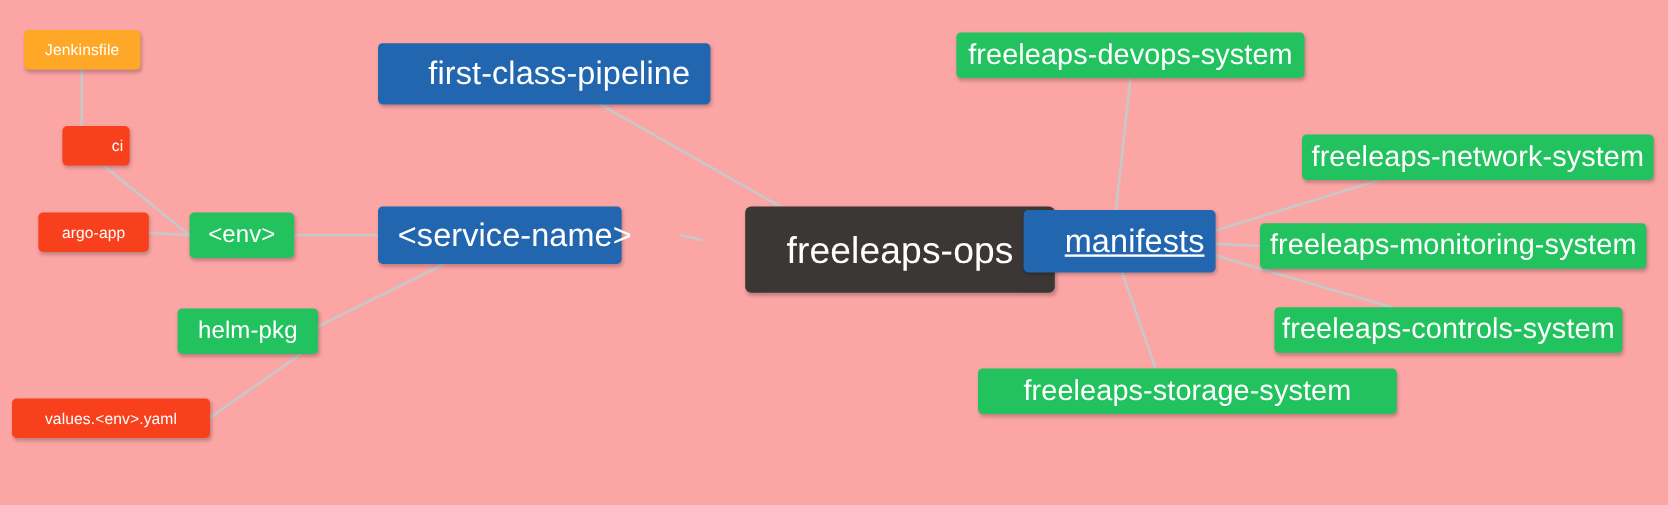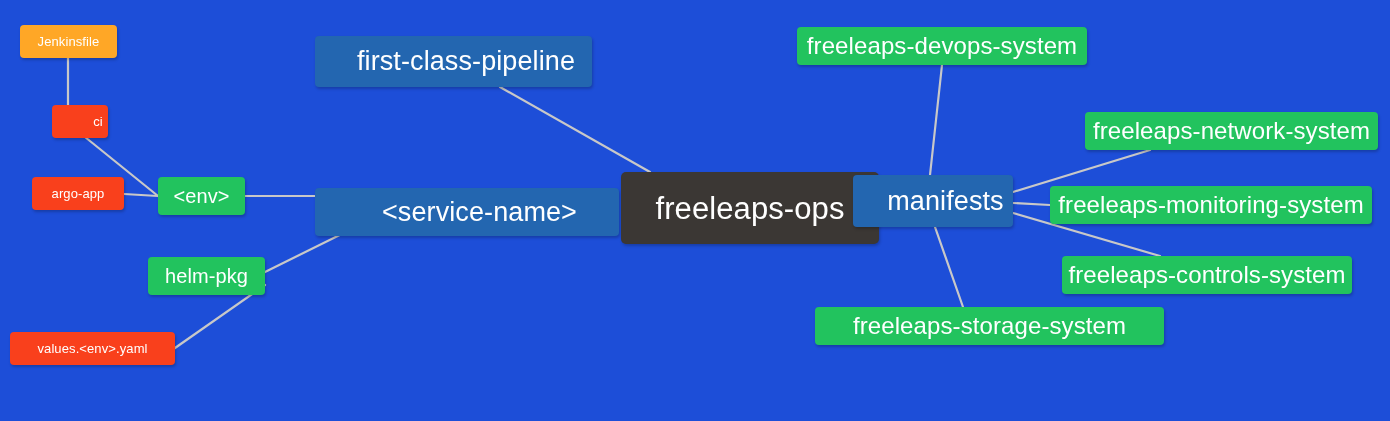--- a/index.html
+++ b/index.html
@@ -7,21 +7,21 @@
     padding: 0;
     background: #ffffff;
   }
   body {
     font-family: "Liberation Sans", sans-serif;
   }
   #canvas {
     position: relative;
     width: 1390px;
     height: 421px;
-    background: #1d4ed8;
+    background: #fca5a5;
     overflow: hidden;
   }
   #edges {
     position: absolute;
     left: 0;
     top: 0;
     width: 1390px;
     height: 421px;
     pointer-events: none;
   }
@@ -114,29 +114,29 @@
   </div>
 
   <div class="node node-green sz-md" style="left:148px; top:257px; width:117px; height:38px;">
     <span>helm-pkg</span>
   </div>
 
   <div class="node node-blue sz-xl" style="left:315px; top:36px; width:277px; height:51px;">
     <span>first-class-pipeline</span>
   </div>
 
-  <div class="node node-blue sz-xl" style="left:315px; top:188px; width:304px; height:48px;">
+  <div class="node node-blue sz-xl" style="left:315px; top:172px; width:203px; height:48px;">
     <span>&lt;service-name&gt;</span>
   </div>
 
   <div class="node node-root" style="left:585px; top:172px; width:258px; height:72px;">
     <span>freeleaps-ops</span>
   </div>
 
-  <div class="node node-blue sz-xl" style="left:853px; top:175px; width:160px; height:52px;">
+  <div class="node node-blue sz-xl" style="left:853px; top:175px; width:160px; height:52px;text-decoration:underline;">
     <span>manifests</span>
   </div>
 
   <div class="node node-green sz-lg" style="left:797px; top:27px; width:290px; height:38px;">
     <span>freeleaps-devops-system</span>
   </div>
 
   <div class="node node-green sz-lg" style="left:1085px; top:112px; width:293px; height:38px;">
     <span>freeleaps-network-system</span>
   </div>

